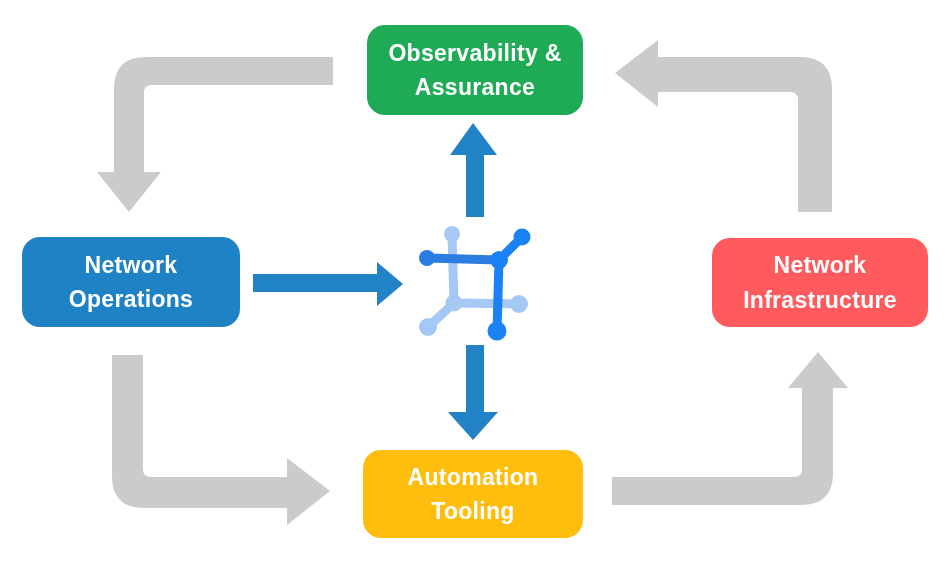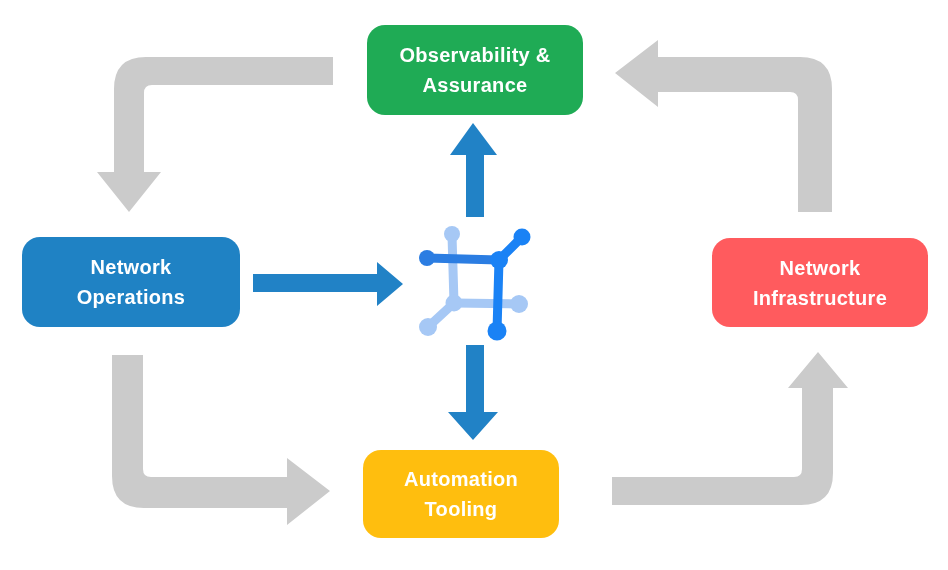--- a/index.html
+++ b/index.html
@@ -3,21 +3,21 @@
 <meta charset="utf-8">
 <style>
   html,body{margin:0;padding:0;background:#ffffff;}
   .stage{
     position:relative;width:948px;height:570px;background:#ffffff;overflow:hidden;
     font-family:"Liberation Sans", sans-serif;
   }
   .arrow-layer{position:absolute;left:0;top:0;width:948px;height:570px;}
   .node{
     position:absolute;border-radius:18px;display:flex;align-items:center;justify-content:center;
-    text-align:center;color:#ffffff;font-weight:bold;font-size:20px;line-height:1.5;
+    text-align:center;color:#ffffff;font-weight:bold;font-size:23px;line-height:1.5;
     letter-spacing:.3px;white-space:pre-line;
   }
   .node-green{background:#1fab55;}
   .node-blue{background:#1f82c4;}
   .node-red{background:#ff5b5e;}
   .node-yellow{background:#ffbe0e;}
 </style>
 </head>
 <body>
 
@@ -68,18 +68,18 @@
   <div class="node node-blue" style="left:22px;top:237px;width:218px;height:90px;">
     <span>Network
 Operations</span>
   </div>
 
   <div class="node node-red" style="left:712px;top:238px;width:216px;height:89px;">
     <span>Network
 Infrastructure</span>
   </div>
 
-  <div class="node node-yellow" style="left:363px;top:450px;width:196px;height:88px;">
+  <div class="node node-yellow" style="left:363px;top:450px;width:220px;height:88px;">
     <span>Automation
 Tooling</span>
   </div>
 
 </div>
 
 </body></html>

